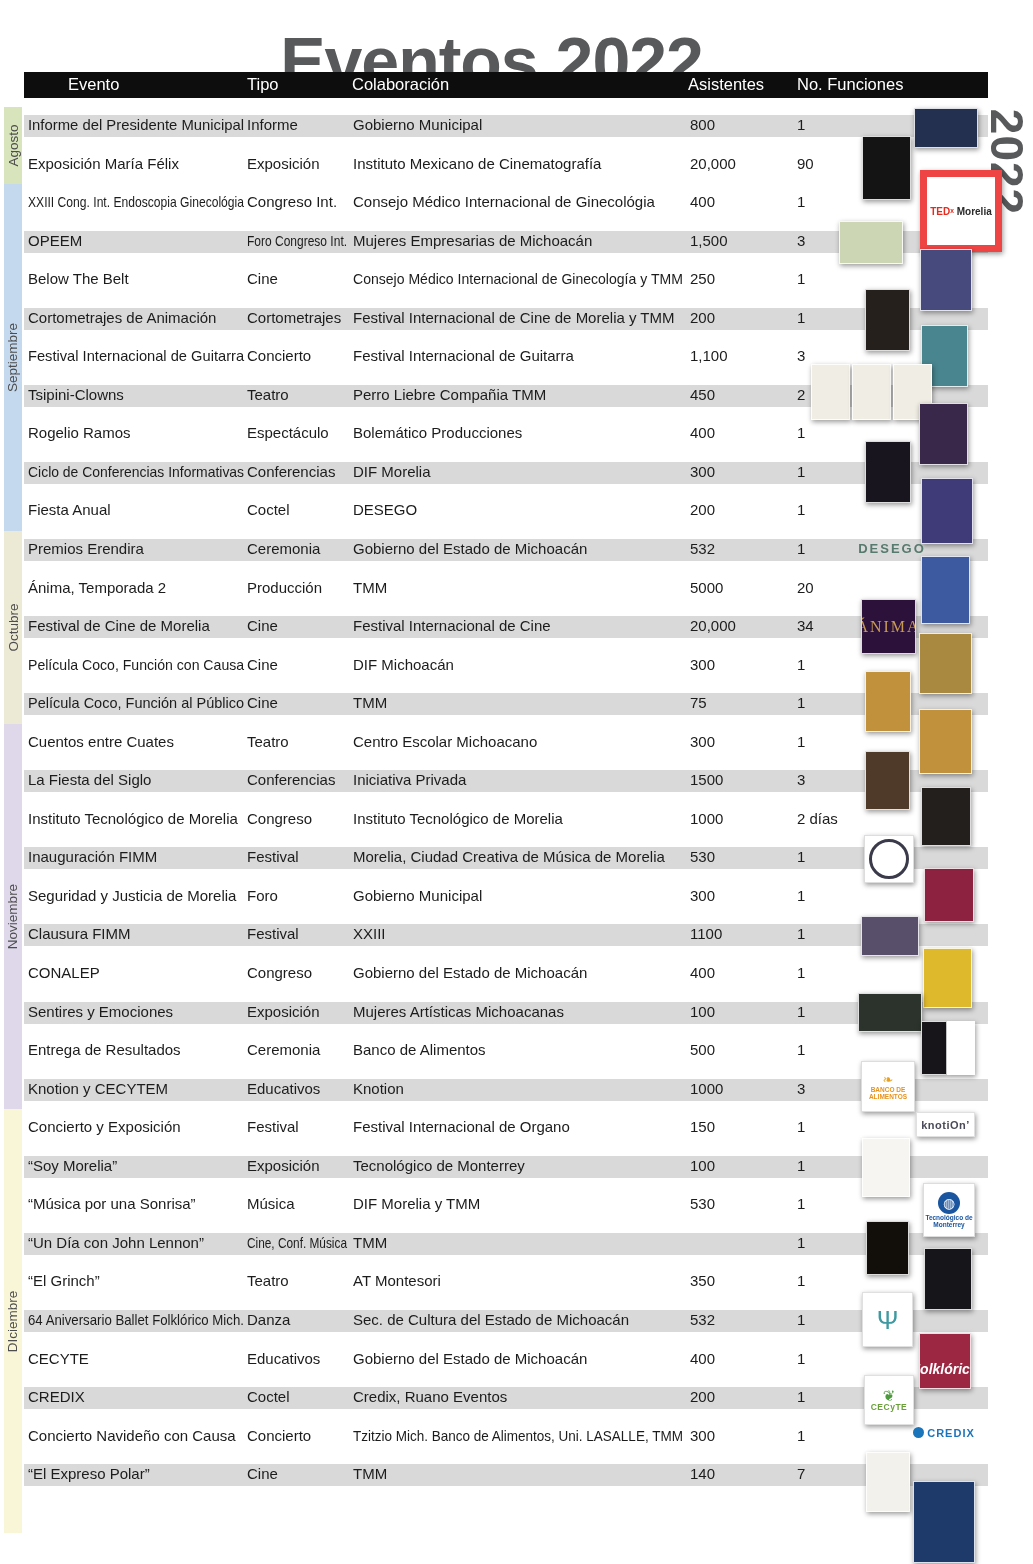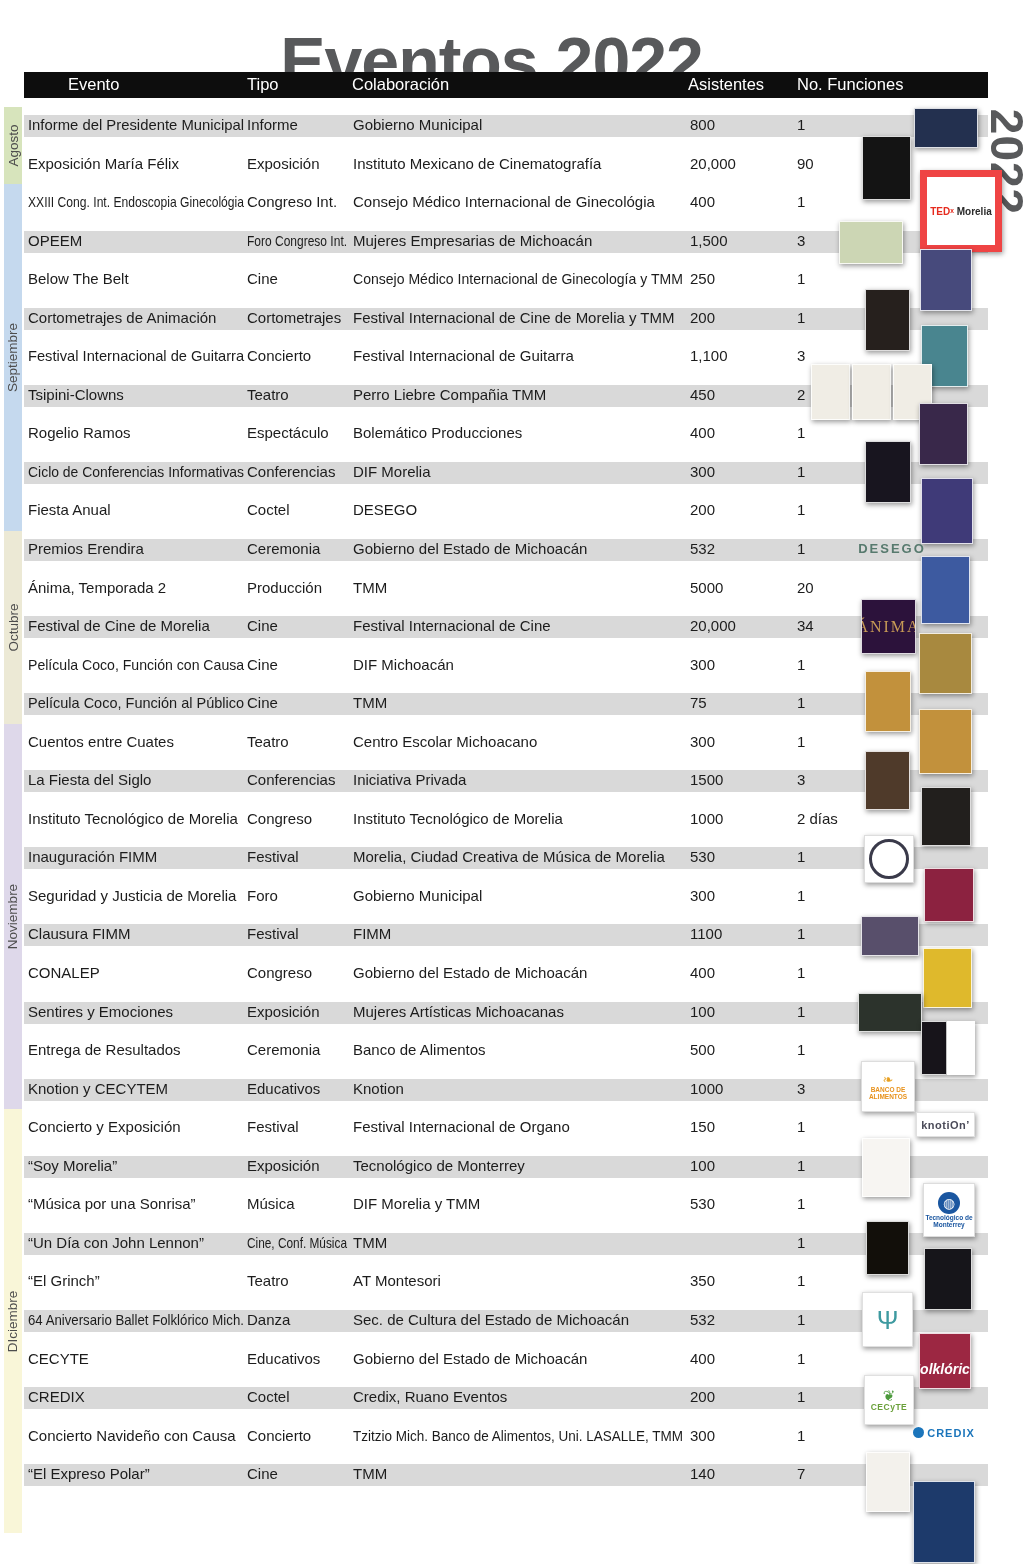--- a/index.html
+++ b/index.html
@@ -275,21 +275,21 @@
         <div class="cell c-evento"><span>Seguridad y Justicia de Morelia</span></div>
         <div class="cell c-tipo"><span>Foro</span></div>
         <div class="cell c-colab"><span>Gobierno Municipal</span></div>
         <div class="cell c-asist"><span>300</span></div>
         <div class="cell c-func"><span>1</span></div>
       </div>
       <div class="row">
         <div class="band"></div>
         <div class="cell c-evento"><span>Clausura FIMM</span></div>
         <div class="cell c-tipo"><span>Festival</span></div>
-        <div class="cell c-colab"><span>FIMM</span></div>
+        <div class="cell c-colab"><span>XXIII</span></div>
         <div class="cell c-asist"><span>1100</span></div>
         <div class="cell c-func"><span>1</span></div>
       </div>
       <div class="row">
         <div class="cell c-evento"><span>CONALEP</span></div>
         <div class="cell c-tipo"><span>Congreso</span></div>
         <div class="cell c-colab"><span>Gobierno del Estado de Michoacán</span></div>
         <div class="cell c-asist"><span>400</span></div>
         <div class="cell c-func"><span>1</span></div>
       </div>

